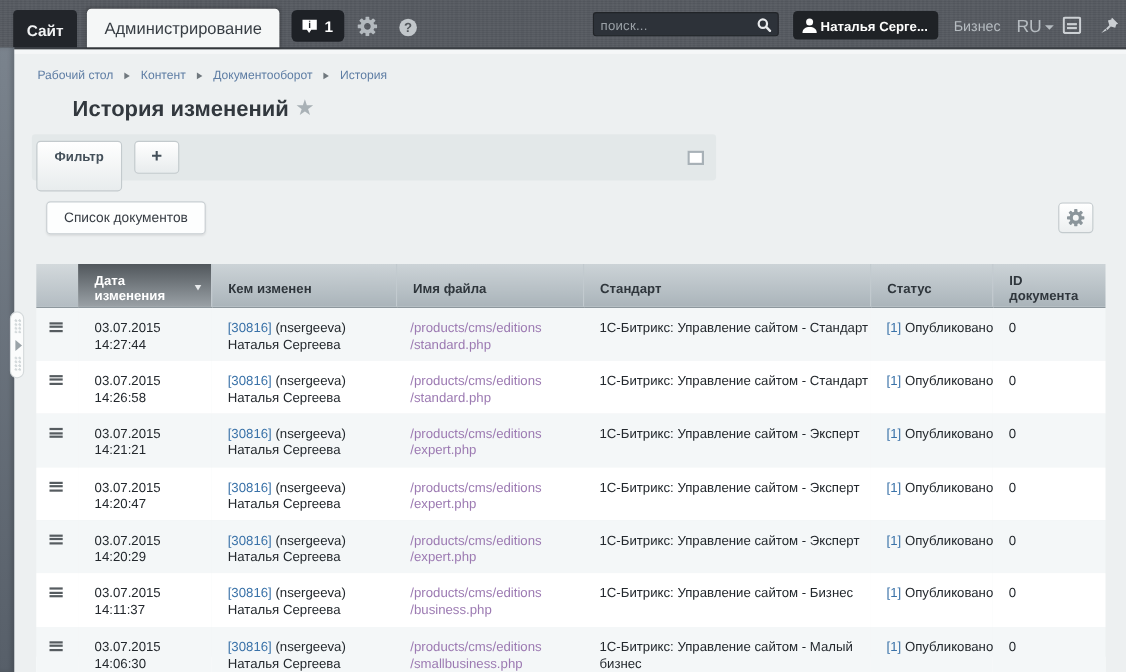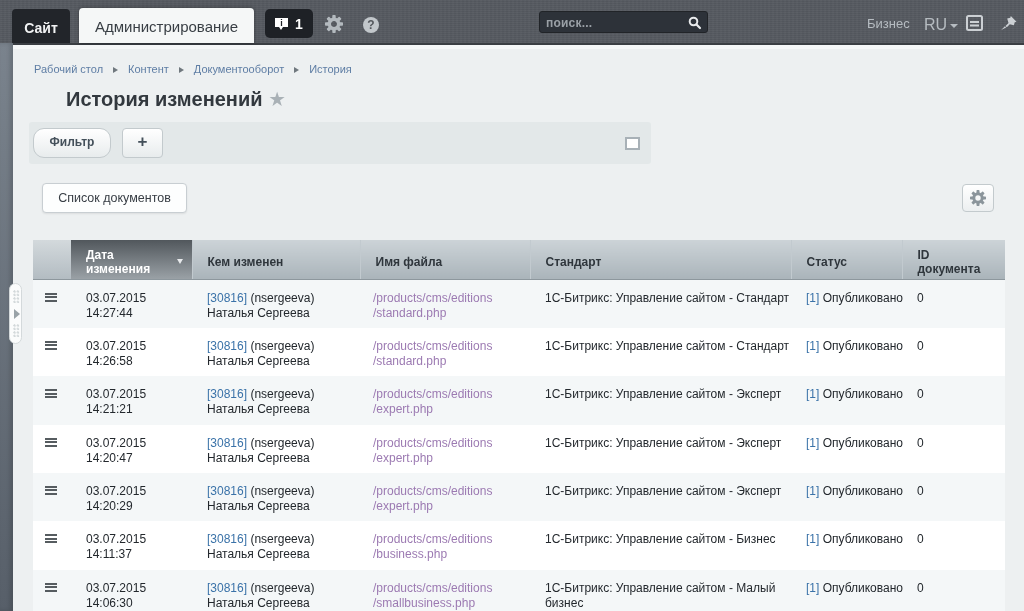--- a/index.html
+++ b/index.html
@@ -19,21 +19,21 @@
   text-align:center;line-height:38px;box-shadow:0 0 4px rgba(0,0,0,.3);}
 .notif{position:absolute;left:265px;top:9px;width:48px;height:29px;background:#1e2126;
   border-radius:5px;color:#fff;font-weight:bold;font-size:13px;}
 .notif svg{position:absolute;left:9px;top:7px;}
 .notif span{position:absolute;left:30px;top:7px;font-size:14px;}
 .ico-gear{position:absolute;left:325px;top:15px;}
 .ico-help{position:absolute;left:363px;top:17px;width:16px;height:16px;border-radius:50%;
   background:#c2c7cb;color:#54585d;font-weight:bold;font-size:12px;text-align:center;line-height:16px;}
 .search{position:absolute;left:539px;top:11px;width:169px;height:22px;background:#2d3239;
   border-radius:3px;border:1px solid #212428;box-sizing:border-box;}
-.search i{position:absolute;left:6px;top:4px;font-style:normal;color:#9aa0a6;font-size:12px;font-weight:bold;letter-spacing:.2px;}
+.search i{position:absolute;left:6px;top:4px;font-style:normal;color:#9aa0a6;font-size:12px;font-weight:normal;letter-spacing:.2px;}
 .search svg{position:absolute;right:5px;top:4px;}
 .userbtn{position:absolute;left:721px;top:10px;width:132px;height:26px;background:#1f2226;
   border-radius:4px;color:#fdfdfd;font-weight:bold;font-size:12px;}
 .userbtn svg{position:absolute;left:8px;top:6px;}
 .userbtn span{position:absolute;left:25px;top:7px;white-space:nowrap;}
 .t-exit{position:absolute;left:867px;top:16px;color:#b6bcc1;font-size:13px;}
 .t-ru{position:absolute;left:924px;top:16px;color:#b6bcc1;font-size:16px;}
 .caret{display:inline-block;width:0;height:0;border-left:4px solid transparent;
   border-right:4px solid transparent;border-top:4px solid #b6bcc1;vertical-align:2px;margin-left:3px;}
 .ico-kbd{position:absolute;left:966px;top:15px;}
@@ -51,21 +51,21 @@
 .handle:after{bottom:6px;}
 
 .breadcrumb{position:absolute;left:34px;top:63px;font-size:11px;color:#5e7da4;}
 .breadcrumb .sep{display:inline-block;width:0;height:0;border-top:3.5px solid transparent;
   border-bottom:3.5px solid transparent;border-left:5px solid #70787e;margin:0 10px 0 10px;vertical-align:0px;}
 .title{position:absolute;left:26px;top:88px;font-size:20px;font-weight:bold;color:#32383e;margin-left:40px;}
 .star{display:inline-block;color:#a9b1b6;font-size:17px;margin-left:7px;vertical-align:1px;}
 .filterbar{position:absolute;left:29px;top:122px;width:622px;height:42px;background:#e3e8e9;border-radius:3px;}
 .btn{position:absolute;background:linear-gradient(#ffffff,#e8eced);border:1px solid #c3cacd;
   border-radius:4px;box-sizing:border-box;font-weight:bold;font-size:12px;color:#44505a;text-align:center;}
-.btn-filter{left:4px;top:6px;width:78px;height:30px;line-height:26px;border-radius:11px;}
+.btn-filter{left:4px;top:6px;width:78px;height:46px;line-height:26px;}
 .btn-plus{left:93px;top:6px;width:41px;height:30px;line-height:26px;font-size:17px;}
 .sqico{position:absolute;left:596px;top:15px;width:15px;height:13px;border:2px solid #a8b1b7;
   background:#fff;box-sizing:border-box;}
 
 .listtab{position:absolute;left:42px;top:183px;width:145px;height:30px;background:#fdfefe;
   border:1px solid #c8ced2;border-radius:4px;box-sizing:border-box;font-weight:normal;
   color:#373d44;text-align:center;line-height:28px;box-shadow:0 1px 2px rgba(0,0,0,.08);font-size:12.5px;}
 .gearbtn{position:absolute;left:962px;top:184px;width:32px;height:28px;background:linear-gradient(#fff,#eceff0);
   border:1px solid #c3cacd;border-radius:4px;box-sizing:border-box;}
 .gearbtn svg{position:absolute;left:7px;top:5px;}
@@ -120,20 +120,27 @@
       </g>
     </svg>
   <div class="ico-help">?</div>
   <div class="search">
       <i>поиск...</i>
     <svg width="14" height="14" viewBox="0 0 14 14">
         <circle cx="5.5" cy="5.5" r="3.8" fill="none" stroke="#e8eaec" stroke-width="2"></circle>
         <line x1="8.5" y1="8.5" x2="12" y2="12" stroke="#e8eaec" stroke-width="2.2" stroke-linecap="round"></line>
       </svg>
   </div>
+  <div class="userbtn">
+    <svg width="14" height="15" viewBox="0 0 14 15">
+        <circle cx="7" cy="4" r="3.2" fill="#fdfdfd"></circle>
+        <path fill="#fdfdfd" d="M0.5 14c0-3.6 2.9-5.4 6.5-5.4s6.5 1.8 6.5 5.4z"></path>
+      </svg>
+    <span>Наталья Серге...</span>
+  </div>
   <span class="t-exit">Бизнес</span>
   <span class="t-ru">RU<span class="caret"></span></span>
   <svg class="ico-kbd" width="17" height="16" viewBox="0 0 17 16">
       <rect x="1" y="1" width="15" height="14" rx="1.5" fill="none" stroke="#ccd0d4" stroke-width="2"></rect>
       <rect x="4" y="6" width="9" height="2" fill="#ccd0d4"></rect>
       <rect x="4" y="9.5" width="9" height="2" fill="#ccd0d4"></rect>
     </svg>
   <svg class="ico-pin" width="17" height="15" viewBox="0 0 17 15">
       <g fill="#ccd0d4">
         <path d="M10.8 0l5.7 5.7-1.8.5-.8 3.1-4.1-1.1-3 3-1.3-1.3 3-3L7.2 2.6l3.1-.8z"></path>

